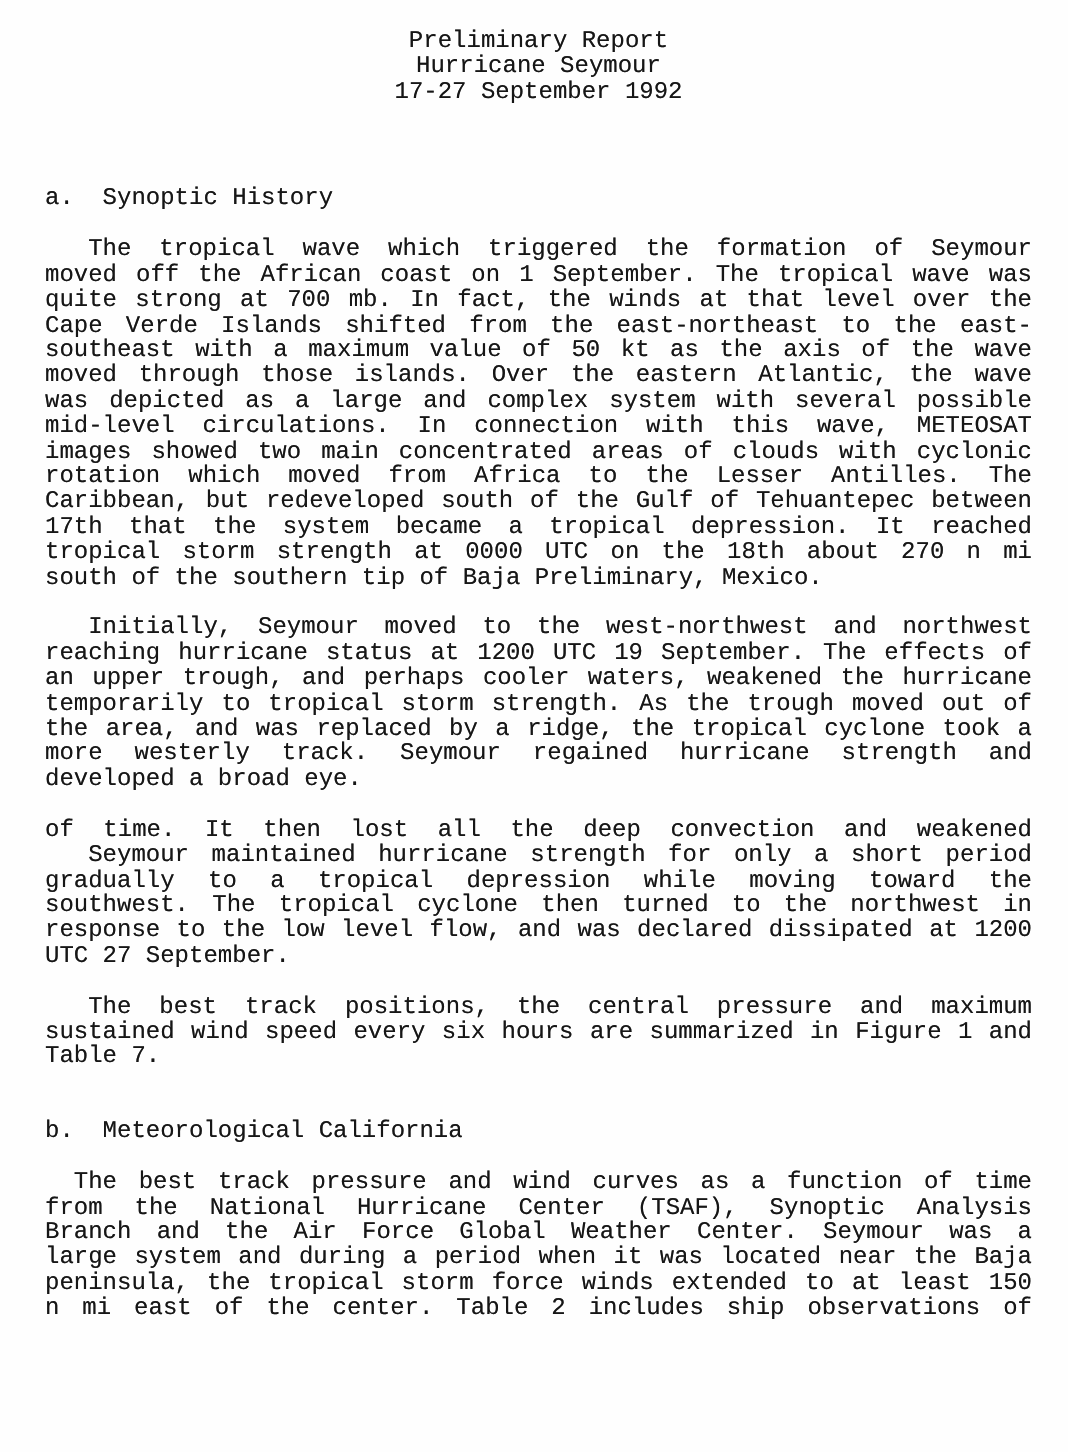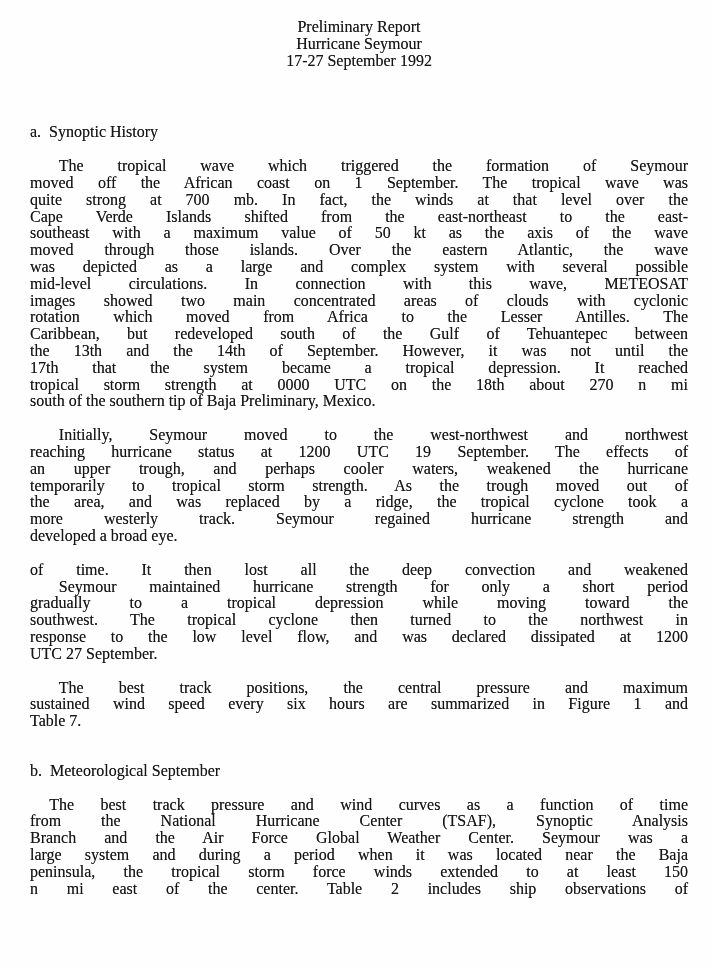--- a/index.html
+++ b/index.html
@@ -8,21 +8,21 @@
     background: #ffffff;
   }
   .page {
     position: relative;
     width: 712px;
     height: 968px;
     background: #fefefe;
     overflow: hidden;
     box-sizing: border-box;
     padding: 19px 24px 0 30px;
-    font-family: Liberation Serif, serif;
+    font-family: Liberation Mono, monospace;
     font-size: 16px;
     color: #161616;
     text-shadow: 0 0 0.4px rgba(0,0,0,0.55);
   }
   .title-block {
     text-align: center;
   }
   .title-line {
     height: 16.8px;
     line-height: 16.8px;
@@ -69,21 +69,20 @@
           <div class="line">moved off the African coast on 1 September.  The tropical wave was</div>
           <div class="line">quite strong at 700 mb.  In fact, the winds at that level over the</div>
           <div class="line">Cape Verde Islands shifted from the east-northeast to the east-</div>
           <div class="line">southeast with a maximum value of 50 kt as the axis of the wave</div>
           <div class="line">moved through those islands.  Over the eastern Atlantic, the wave</div>
           <div class="line">was depicted as a large and complex system with several possible</div>
           <div class="line">mid-level circulations.  In connection with this wave, METEOSAT</div>
           <div class="line">images showed two main concentrated areas of clouds with cyclonic</div>
           <div class="line">rotation which moved from Africa to the Lesser Antilles.  The</div>
           <div class="line">Caribbean, but redeveloped south of the Gulf of Tehuantepec between</div>
-          <div class="line">the 13th and the 14th of September.  However, it was not until the</div>
           <div class="line">17th that the system became a tropical depression.  It  reached</div>
           <div class="line">tropical storm strength at 0000 UTC on the 18th about 270 n mi</div>
           <div class="line last-left">south of the southern tip of Baja Preliminary, Mexico.</div>
         </div>
         <div class="para">
           <div class="line" style="padding-left: 28.8px;">Initially, Seymour moved to the west-northwest and northwest</div>
           <div class="line">reaching hurricane status at 1200 UTC 19 September. The effects of</div>
           <div class="line">an upper trough, and perhaps cooler waters, weakened the hurricane</div>
           <div class="line">temporarily to tropical storm strength.  As the trough moved out of</div>
           <div class="line">the area, and was replaced by a ridge, the tropical cyclone took a</div>
@@ -100,21 +99,21 @@
         </div>
         <div class="para">
           <div class="line" style="padding-left: 28.8px;">The best track positions, the central pressure and maximum</div>
           <div class="line">sustained wind speed every six hours are summarized in Figure 1 and</div>
           <div class="line last-left">Table 7.</div>
         </div>
       </div>
   </div>
 
   <div class="section" id="section-1">
-    <div class="section-heading">b.  Meteorological September</div>
+    <div class="section-heading">b.  Meteorological California</div>
     <div class="paragraphs" id="paras-1">
         <div class="para">
           <div class="line" style="padding-left: 19.2px;">The best track pressure and wind curves as a function of time</div>
           <div class="line">from the National Hurricane Center (TSAF),  Synoptic Analysis</div>
           <div class="line">Branch and the Air Force Global Weather Center.  Seymour was a</div>
           <div class="line">large system and during a period when it was located near the Baja</div>
           <div class="line">peninsula, the tropical storm force winds extended to at least 150</div>
           <div class="line">n mi east of the center.  Table 2 includes ship observations of</div>
         </div>
       </div>

